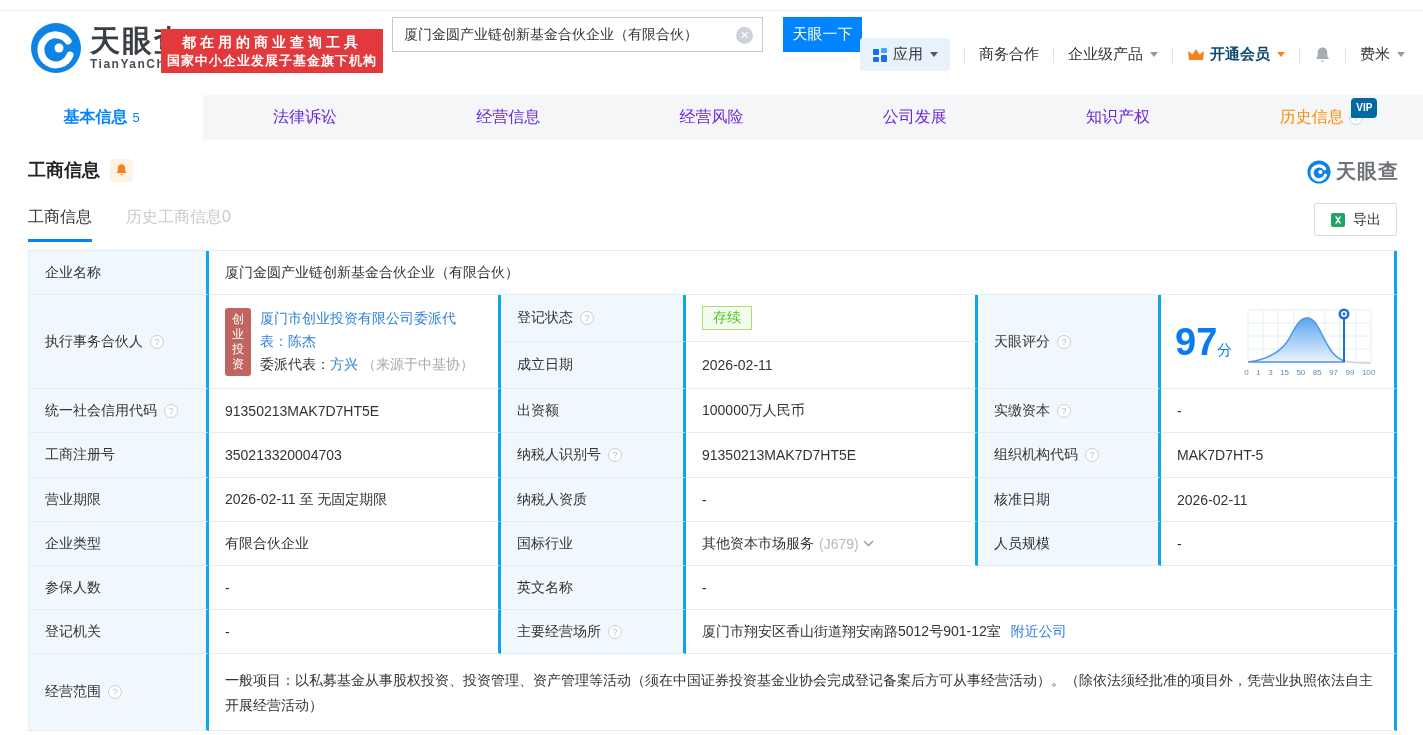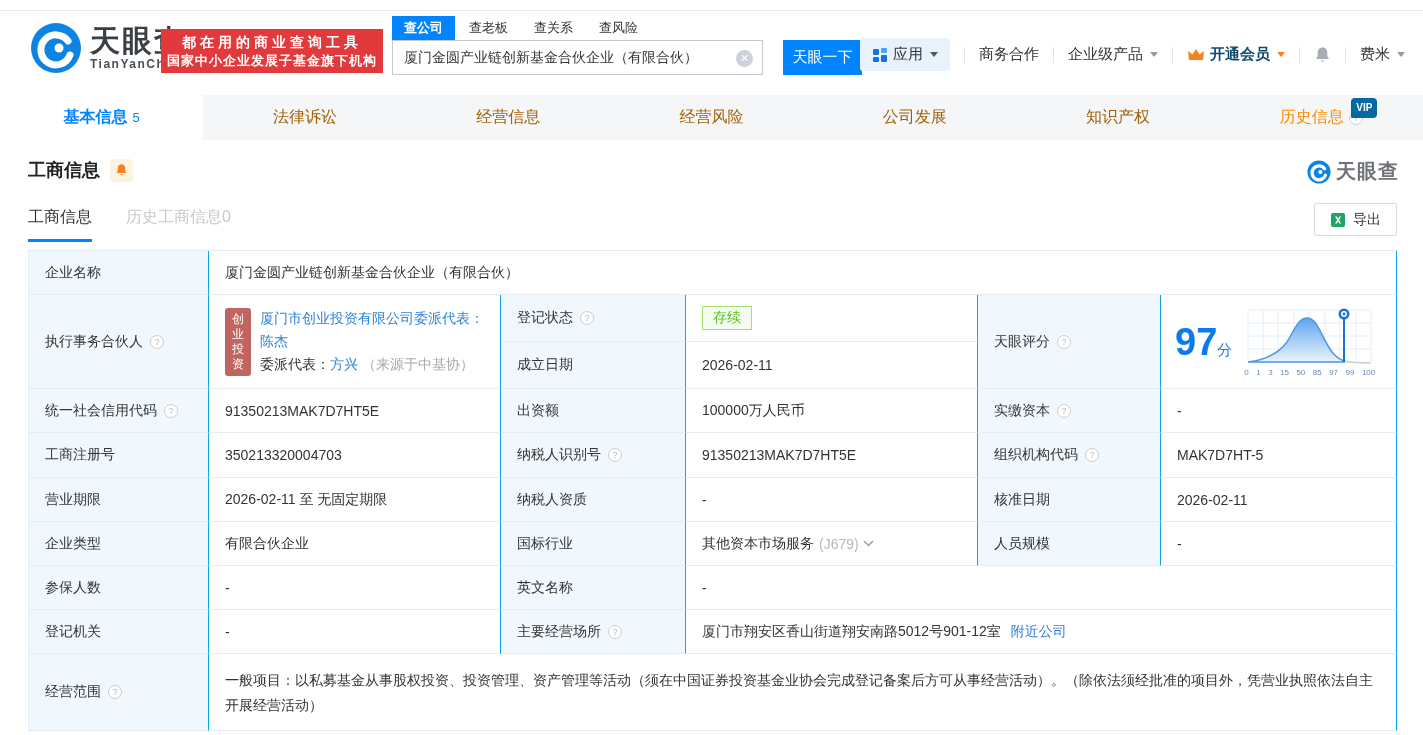--- a/index.html
+++ b/index.html
@@ -34,21 +34,21 @@
   .hitem { display:flex; align-items:center; gap:5px; cursor:pointer; white-space:nowrap; }
   .app-pill { background:#e8f2fd; border-radius:3px; padding:7px 12px; }
   .caret { width:0; height:0; border-left:4px solid transparent; border-right:4px solid transparent;
            border-top:5px solid #555; display:inline-block; margin-left:2px; }
   .caret.gray { border-top-color:#999; }
   .caret.orange { border-top-color:#f5821f; }
   .vip-link { color:#0c4a6e; font-weight:bold; }
 
   
   .tabbar { position:absolute; top:95px; left:0; width:1423px; height:45px; display:flex; background:#f5f6f8; }
-  .tab { flex:1; display:flex; align-items:center; justify-content:center; font-size:16px; color:#a16207;
+  .tab { flex:1; display:flex; align-items:center; justify-content:center; font-size:16px; color:#6d28d9;
          cursor:pointer; position:relative; }
   .tab.active { background:#fff; color:#0084ff; font-weight:bold; }
   .tab .cnt { font-size:13px; margin-left:5px; font-weight:normal; color:#0084ff; }
   .tab.orange { color:#ff8a00; }
   .viptag { position:absolute; top:3px; left:calc(50% + 30px); background:#0369a1; color:#fff; font-size:10px;
             font-weight:bold; padding:4px 5px; border-radius:4px 4px 4px 1px; line-height:12px; }
   .qmark { display:inline-flex; width:14px; height:14px; border:1px solid #c9ced4; border-radius:50%; color:#b3bac2;
            font-size:9px; align-items:center; justify-content:center; margin-left:5px; flex:none; background:#fff; }
 
   
@@ -65,21 +65,21 @@
   .subtab.dim { color:#c9c9c9; }
   .export-btn { position:absolute; right:26px; top:203px; height:33px; padding:0 15px; background:#fff;
                 border:1px solid #dcdcdc; border-radius:2px; display:flex; align-items:center; gap:7px;
                 font-size:14px; color:#333; cursor:pointer; font-family:inherit; }
 
   
   .tbl { position:absolute; left:28px; top:250px; width:1369px; display:grid;
          grid-template-columns:180px 292px 185px 292px 183px 1fr;
          grid-template-rows:44px 47px 47px 44px 45px 44px 44px 44px 44px 77px;
          border-top:1px solid #e3edf4; border-left:1px solid #e3edf4; font-size:14px; }
-  .lc, .vc { border-right:1px solid #0ea5e9; border-bottom:1px solid #e3edf4; display:flex; align-items:center;
+  .lc, .vc { border-right:3px solid #0ea5e9; border-bottom:1px solid #e3edf4; display:flex; align-items:center;
              padding:0 16px; min-width:0; }
   .lc { background:#f0f8fd; color:#333; gap:2px; }
   .vc { background:#fff; color:#333; }
   .dash { color:#333; }
   .blue-link { color:#2e82d9; cursor:pointer; text-decoration:none; }
   .gray-note { color:#a9a9a9; }
   .status-badge { display:inline-block; padding:2px 10px; font-size:14px; color:#52c41a; background:#f3fcee;
                   border:1px solid #a7e06c; border-radius:0; }
   .partner-cell { gap:9px; align-items:center; }
   .p-badge { flex:none; width:26px; background:#c06560; color:#fff; font-size:12px; line-height:15px;
@@ -112,26 +112,20 @@
       <div class="en">TianYanCha.com</div>
     </div>
   </div>
 
   <div class="promo">
     <div class="p1">都在用的商业查询工具</div>
     <div class="p2">国家中小企业发展子基金旗下机构</div>
   </div>
 
   <div class="search">
-    <div class="stabs">
-      <div class="stab active">查公司</div>
-      <div class="stab">查老板</div>
-      <div class="stab">查关系</div>
-      <div class="stab">查风险</div>
-    </div>
     <div class="sbox">
       <div class="sinput">
         <input type="text" value="厦门金圆产业链创新基金合伙企业（有限合伙）" style="">
         <div class="sclear">✕</div>
       </div>
       <button class="sbtn">天眼一下</button>
     </div>
   </div>
 
   <div class="hnav">

